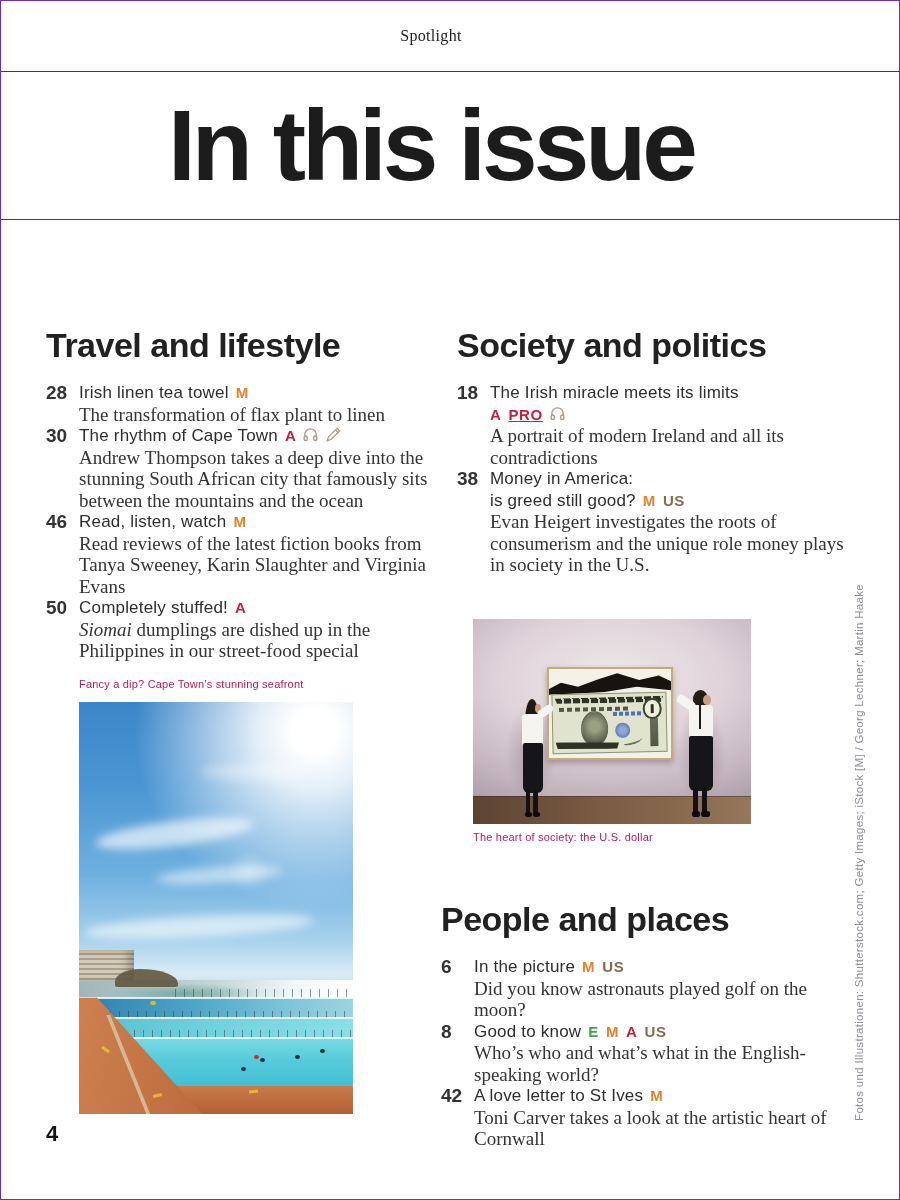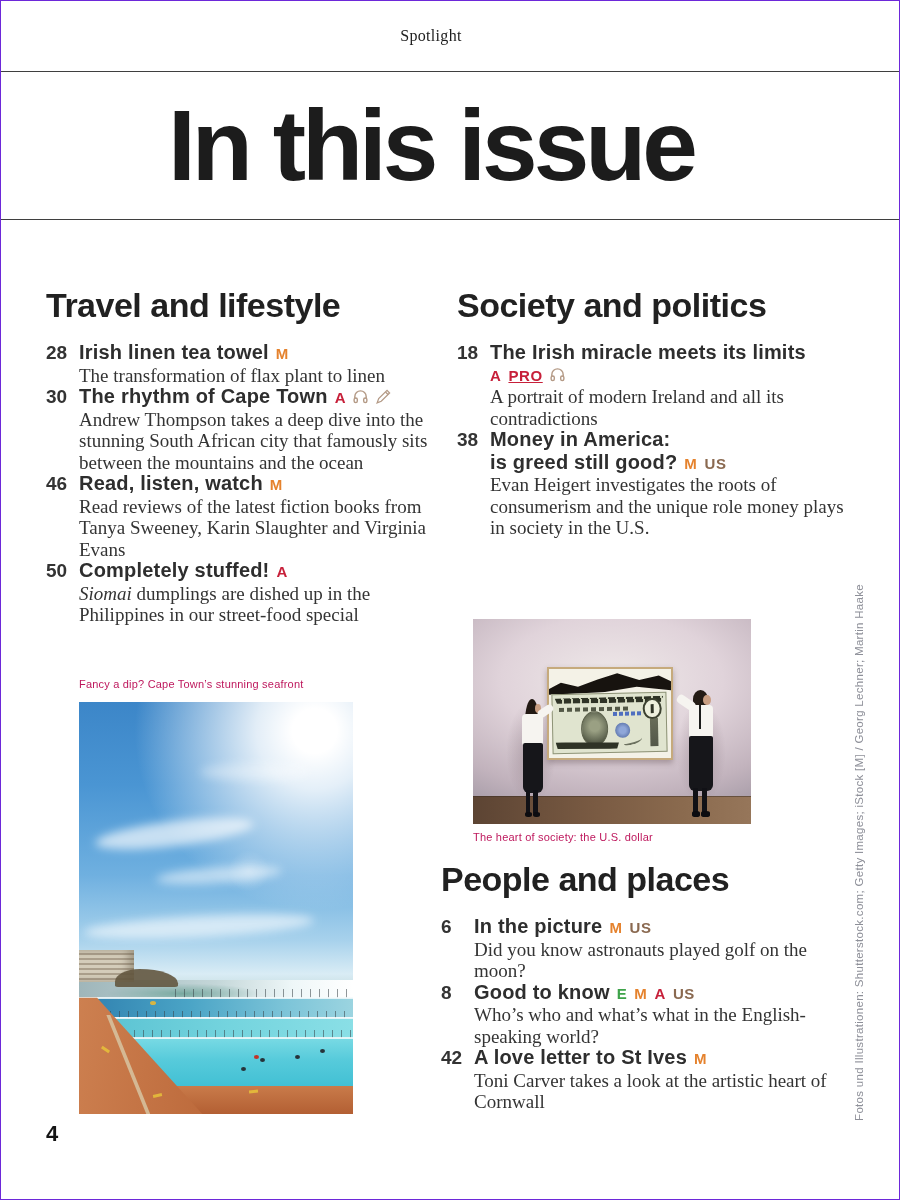--- a/index.html
+++ b/index.html
@@ -15,25 +15,25 @@
 
   
   .issue-title{position:absolute;left:0;top:71px;width:860px;height:147px;display:flex;align-items:center;justify-content:center;
                font-size:100px;font-weight:700;letter-spacing:-4px;color:#1c1c1c;}
 
   
   .toc{position:absolute;}
   .toc-travel{left:45px;top:284px;width:382px;}
   .toc-society{left:456px;top:284px;width:394px;}
   .toc-people{left:440px;top:858px;width:394px;}
-  .section-heading{font-size:34px;font-weight:700;letter-spacing:-.5px;color:#212121;line-height:40px;margin-bottom:17px;}
+  .section-heading{font-size:34px;font-weight:700;letter-spacing:-.5px;color:#212121;line-height:40px;margin-bottom:17px;margin-top:40px;}
   .toc-item{display:grid;grid-template-columns:33px 1fr;}
   .toc-num{font-size:19px;font-weight:700;color:#333;line-height:21.5px;}
   .toc-title-line{line-height:21.5px;}
-  .toc-title{font-size:20px;font-weight:700;color:#2e2e2e;letter-spacing:.2px;}
+  .toc-title{font-size:17px;font-weight:400;color:#2e2e2e;letter-spacing:.2px;}
   .badge{font-size:15px;font-weight:700;letter-spacing:.6px;margin-left:7px;}
   .toc-desc{font-family:"Liberation Serif",serif;font-size:19px;color:#343434;line-height:21.5px;}
   .tan-icon{vertical-align:-2px;margin-left:6px;}
 
   
   .caption{position:absolute;font-size:11px;color:#be185d;letter-spacing:.2px;}
   .caption-pool{left:78px;top:677px;}
   .caption-dollar{left:472px;top:830px;}
 
   

